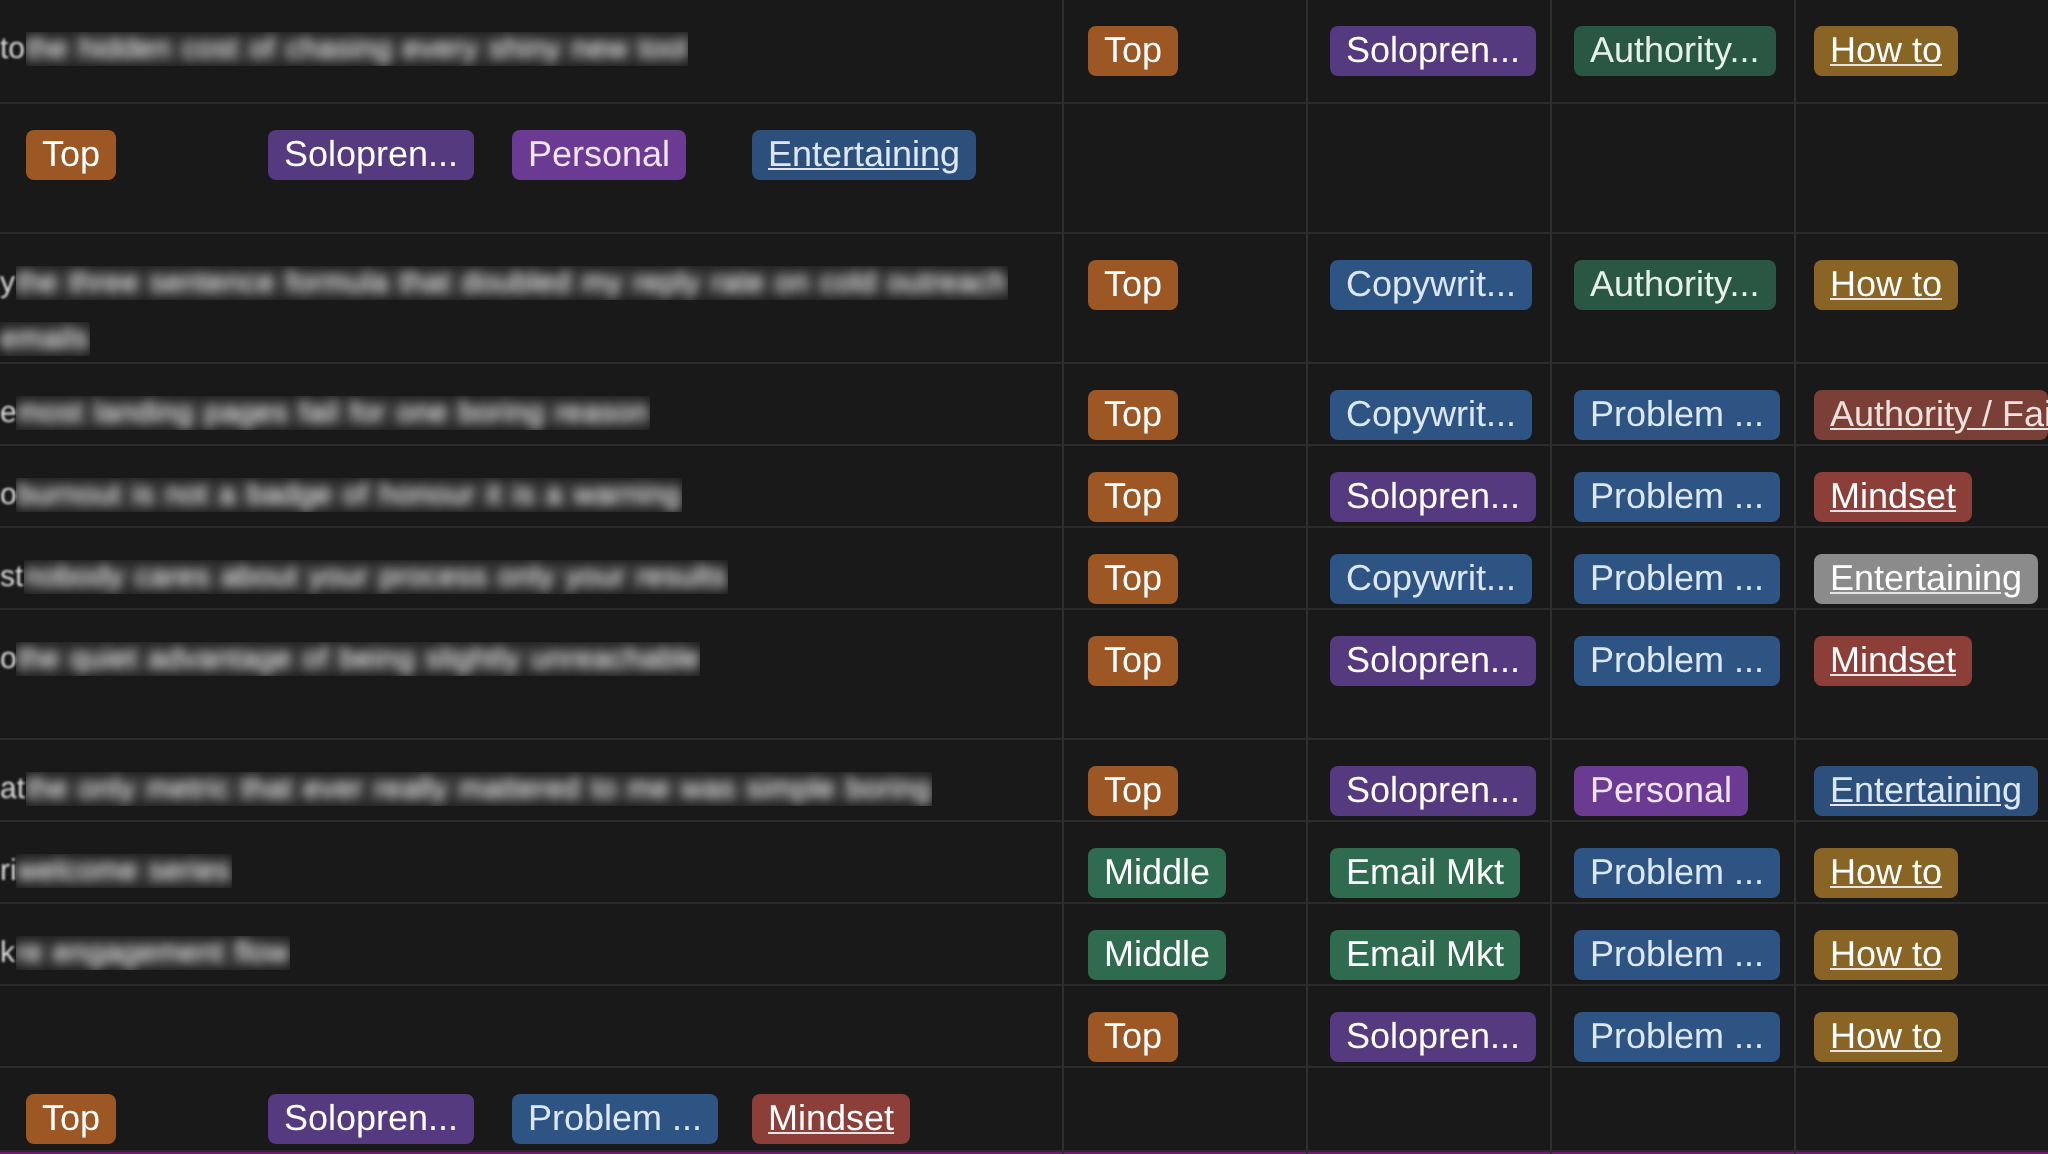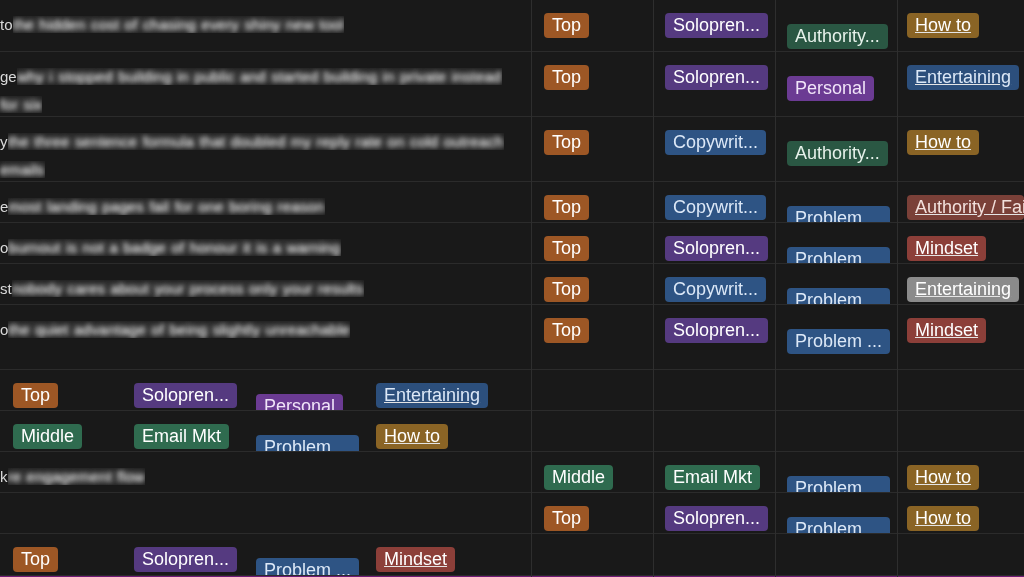--- a/index.html
+++ b/index.html
@@ -55,21 +55,21 @@
     flex: 0 0 auto;
     height: 100%;
     display: flex;
     align-items: flex-start;
     overflow: hidden;
   }
 
   .cell-title  { width: 531px; padding: 11px 10px 0 0; }
   .cell-stage  { width: 122px; padding: 13px 0 0 13px; }
   .cell-topic  { width: 122px; padding: 13px 0 0 12px; }
-  .cell-angle  { width: 122px; padding: 24px 0 0 12px; }
+  .cell-angle  { width: 122px; padding: 13px 0 0 12px; }
   .cell-format { width: 127px; padding: 13px 0 0 10px; text-decoration: underline; }
 
   
   
   .title-wrap {
     display: block;
     width: 100%;
     line-height: 28px;
     font-size: 15px;
   }
@@ -134,23 +134,20 @@
           <span class="badge" style="background:#553a80;color:#ffffff">Solopren...</span>
         </div>
         <div class="cell cell-angle">
           <span class="badge" style="background:#2a5743;color:#e6f1ea">Authority...</span>
         </div>
         <div class="cell cell-format">
           <span class="badge" style="background:#8a6425;color:#ffffff">How to</span>
         </div>
       </div>
       <div class="row" style="height:65px">
-        <div class="cell cell-title">
-          <span class="title-wrap"><span class="lead">ge</span><span class="redacted">why i stopped building in public and started building in private instead for six</span><br></span>
-        </div>
         <div class="cell cell-stage">
           <span class="badge" style="background:#9d5725;color:#ffffff">Top</span>
         </div>
         <div class="cell cell-topic">
           <span class="badge" style="background:#553a80;color:#ffffff">Solopren...</span>
         </div>
         <div class="cell cell-angle">
           <span class="badge" style="background:#6b3b93;color:#f0e4f8">Personal</span>
         </div>
         <div class="cell cell-format">
@@ -236,34 +233,40 @@
           <span class="badge" style="background:#553a80;color:#ffffff">Solopren...</span>
         </div>
         <div class="cell cell-angle">
           <span class="badge" style="background:#2e5484;color:#dce8f7">Problem ...</span>
         </div>
         <div class="cell cell-format">
           <span class="badge" style="background:#8c3f39;color:#ffffff">Mindset</span>
         </div>
       </div>
       <div class="row" style="height:41px">
+        <div class="cell cell-title">
+          <span class="title-wrap"><span class="lead">at</span><span class="redacted">the only metric that ever really mattered to me was simple boring retention"</span></span>
+        </div>
         <div class="cell cell-stage">
           <span class="badge" style="background:#9d5725;color:#ffffff">Top</span>
         </div>
         <div class="cell cell-topic">
           <span class="badge" style="background:#553a80;color:#ffffff">Solopren...</span>
         </div>
         <div class="cell cell-angle">
           <span class="badge" style="background:#6b3b93;color:#f0e4f8">Personal</span>
         </div>
         <div class="cell cell-format">
           <span class="badge" style="background:#2c4f7c;color:#dce8f7">Entertaining</span>
         </div>
       </div>
       <div class="row" style="height:41px">
+        <div class="cell cell-title">
+          <span class="title-wrap"><span class="lead">ri</span><span class="redacted">welcome series</span></span>
+        </div>
         <div class="cell cell-stage">
           <span class="badge" style="background:#2f6b4f;color:#ffffff">Middle</span>
         </div>
         <div class="cell cell-topic">
           <span class="badge" style="background:#2f6b4f;color:#ffffff">Email Mkt</span>
         </div>
         <div class="cell cell-angle">
           <span class="badge" style="background:#2e5484;color:#dce8f7">Problem ...</span>
         </div>
         <div class="cell cell-format">

